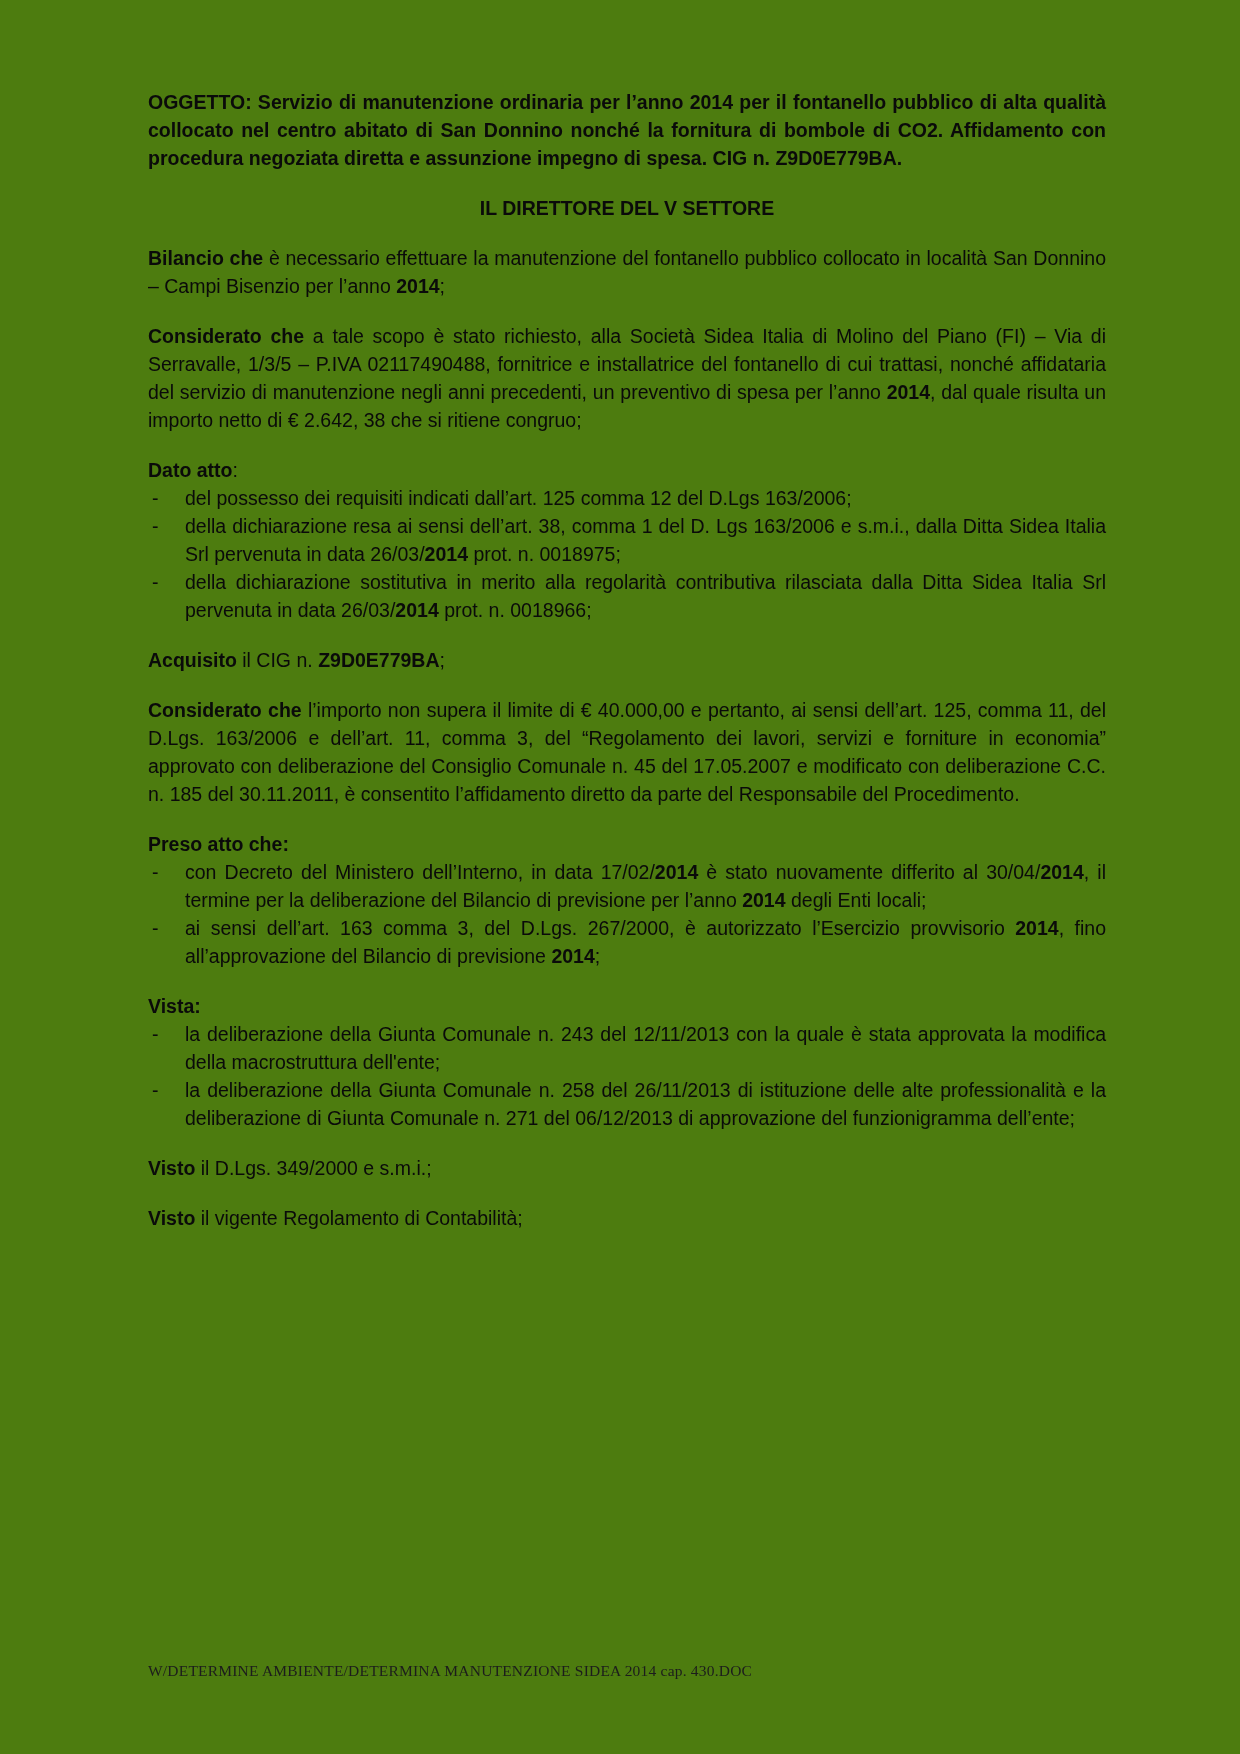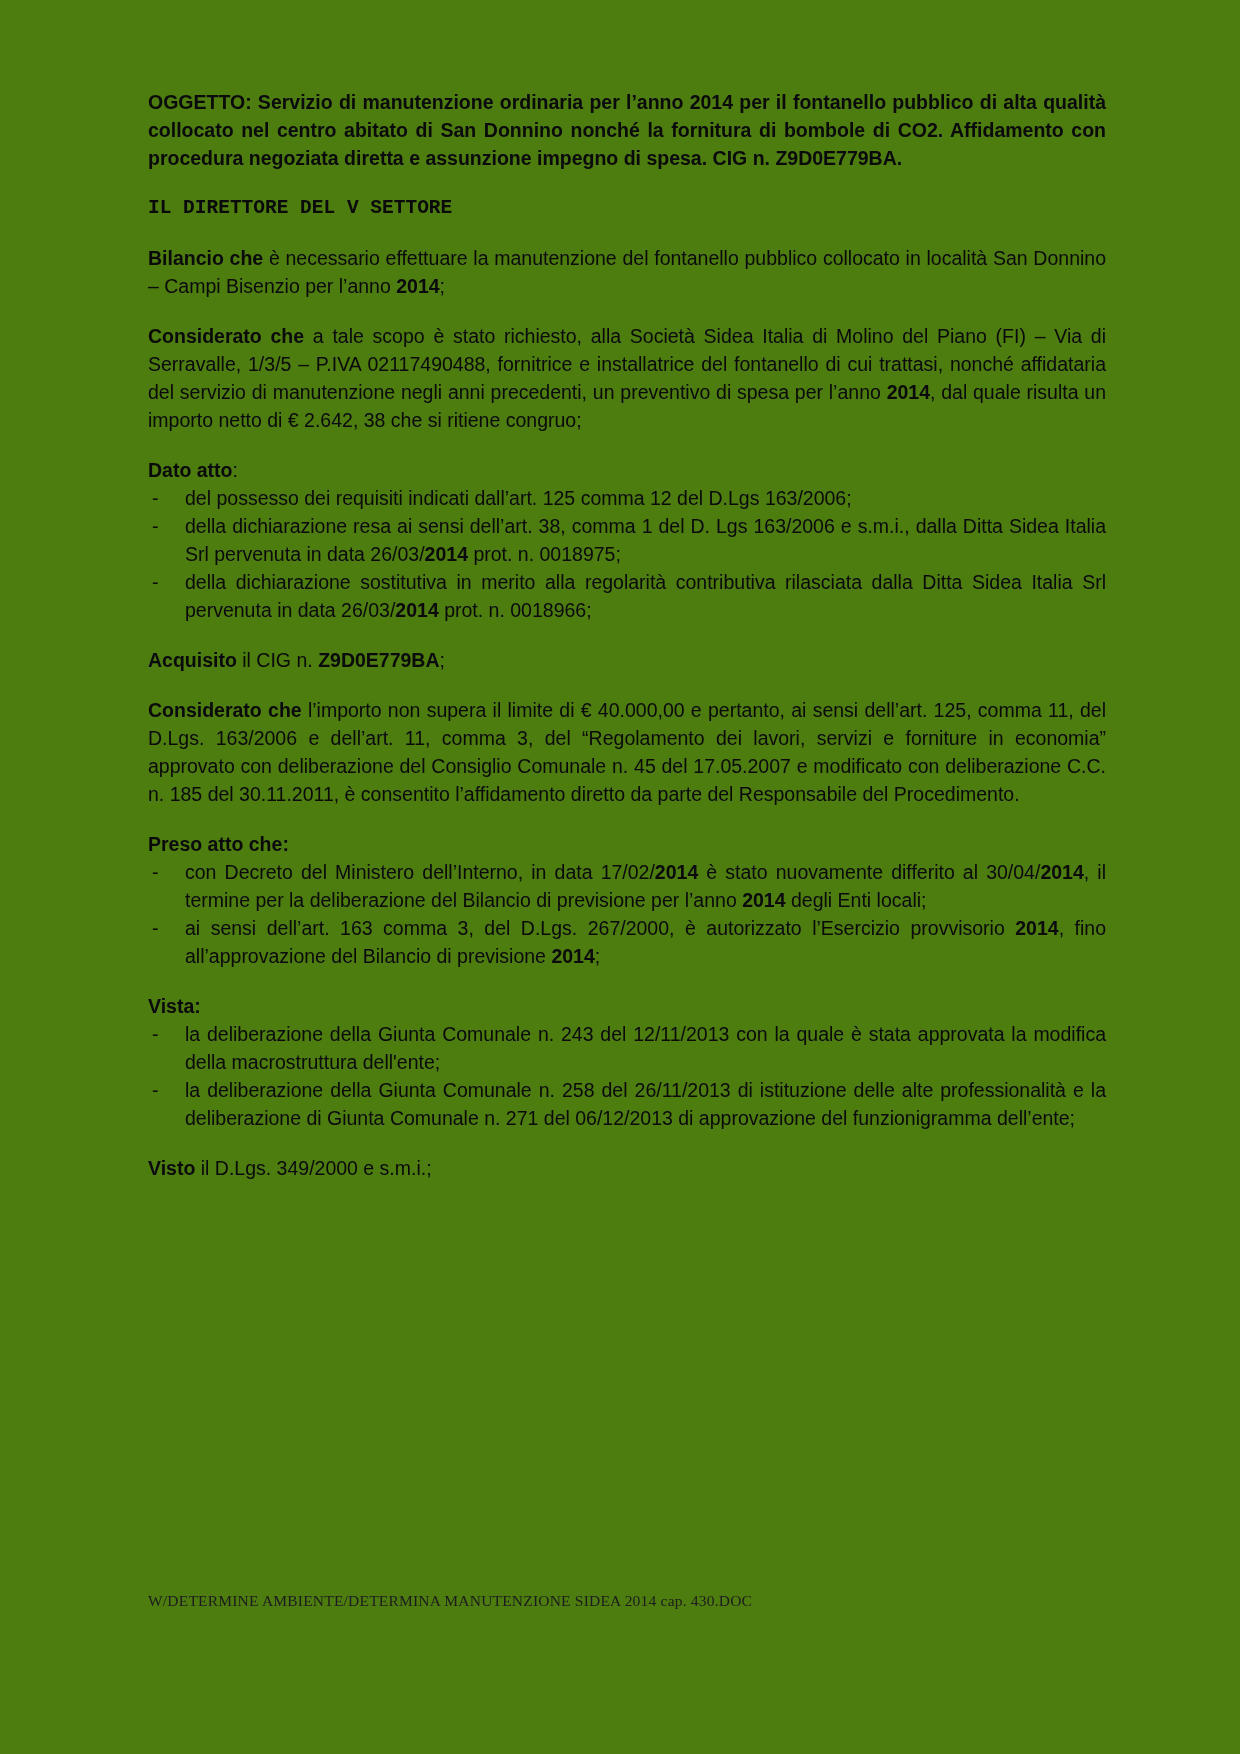--- a/index.html
+++ b/index.html
@@ -17,28 +17,28 @@
     left:148px; top:88px;
     width:958px;
     font-size:19.5px;
     line-height:28px;
     text-align:justify;
   }
   .block { margin-top:22px; }
   .block:first-child { margin-top:0; }
   .block.list { margin-top:0; }
   p { margin:0; }
-  .heading { text-align:left; font-weight:bold;font-family:Liberation Mono, monospace; }
+  .heading { text-align:center; font-weight:bold; }
   .b { font-weight:bold; }
   .list-item { display:flex; }
   .marker { flex:0 0 37px; padding-left:4px; box-sizing:border-box; }
   .item-text { flex:1; text-align:justify; }
   .doc-footer {
     position:absolute;
-    left:148px; top:1592px;
+    left:148px; top:1662px;
     font-family:"Liberation Serif", serif;
     font-size:15.5px;
     letter-spacing:0.2px;
     color:#1c1c1c;
     white-space:nowrap;
   }
 </style>
 </head>
 <body>
 
@@ -81,15 +81,16 @@
         <div class="list-item">
           <span class="marker">-</span>
           <span class="item-text"><span>la deliberazione della Giunta Comunale n. 243 del 12/11/2013 con la quale è stata approvata la modifica della macrostruttura dell'ente;</span></span>
         </div>
         <div class="list-item">
           <span class="marker">-</span>
           <span class="item-text"><span>la deliberazione della Giunta Comunale n. 258 del 26/11/2013 di istituzione delle alte professionalità e la deliberazione di Giunta Comunale n. 271 del 06/12/2013 di approvazione del funzionigramma dell’ente;</span></span>
         </div>
       </div>
       <p class="block para"><span class="b">Visto</span><span> il D.Lgs. 349/2000 e s.m.i.;</span></p>
+      <p class="block para"><span class="b">Visto</span><span> il vigente Regolamento di Contabilità;</span></p>
     </div>
   <div class="doc-footer">W/DETERMINE AMBIENTE/DETERMINA MANUTENZIONE SIDEA 2014 cap. 430.DOC</div>
 </div>
 
 </body></html>

